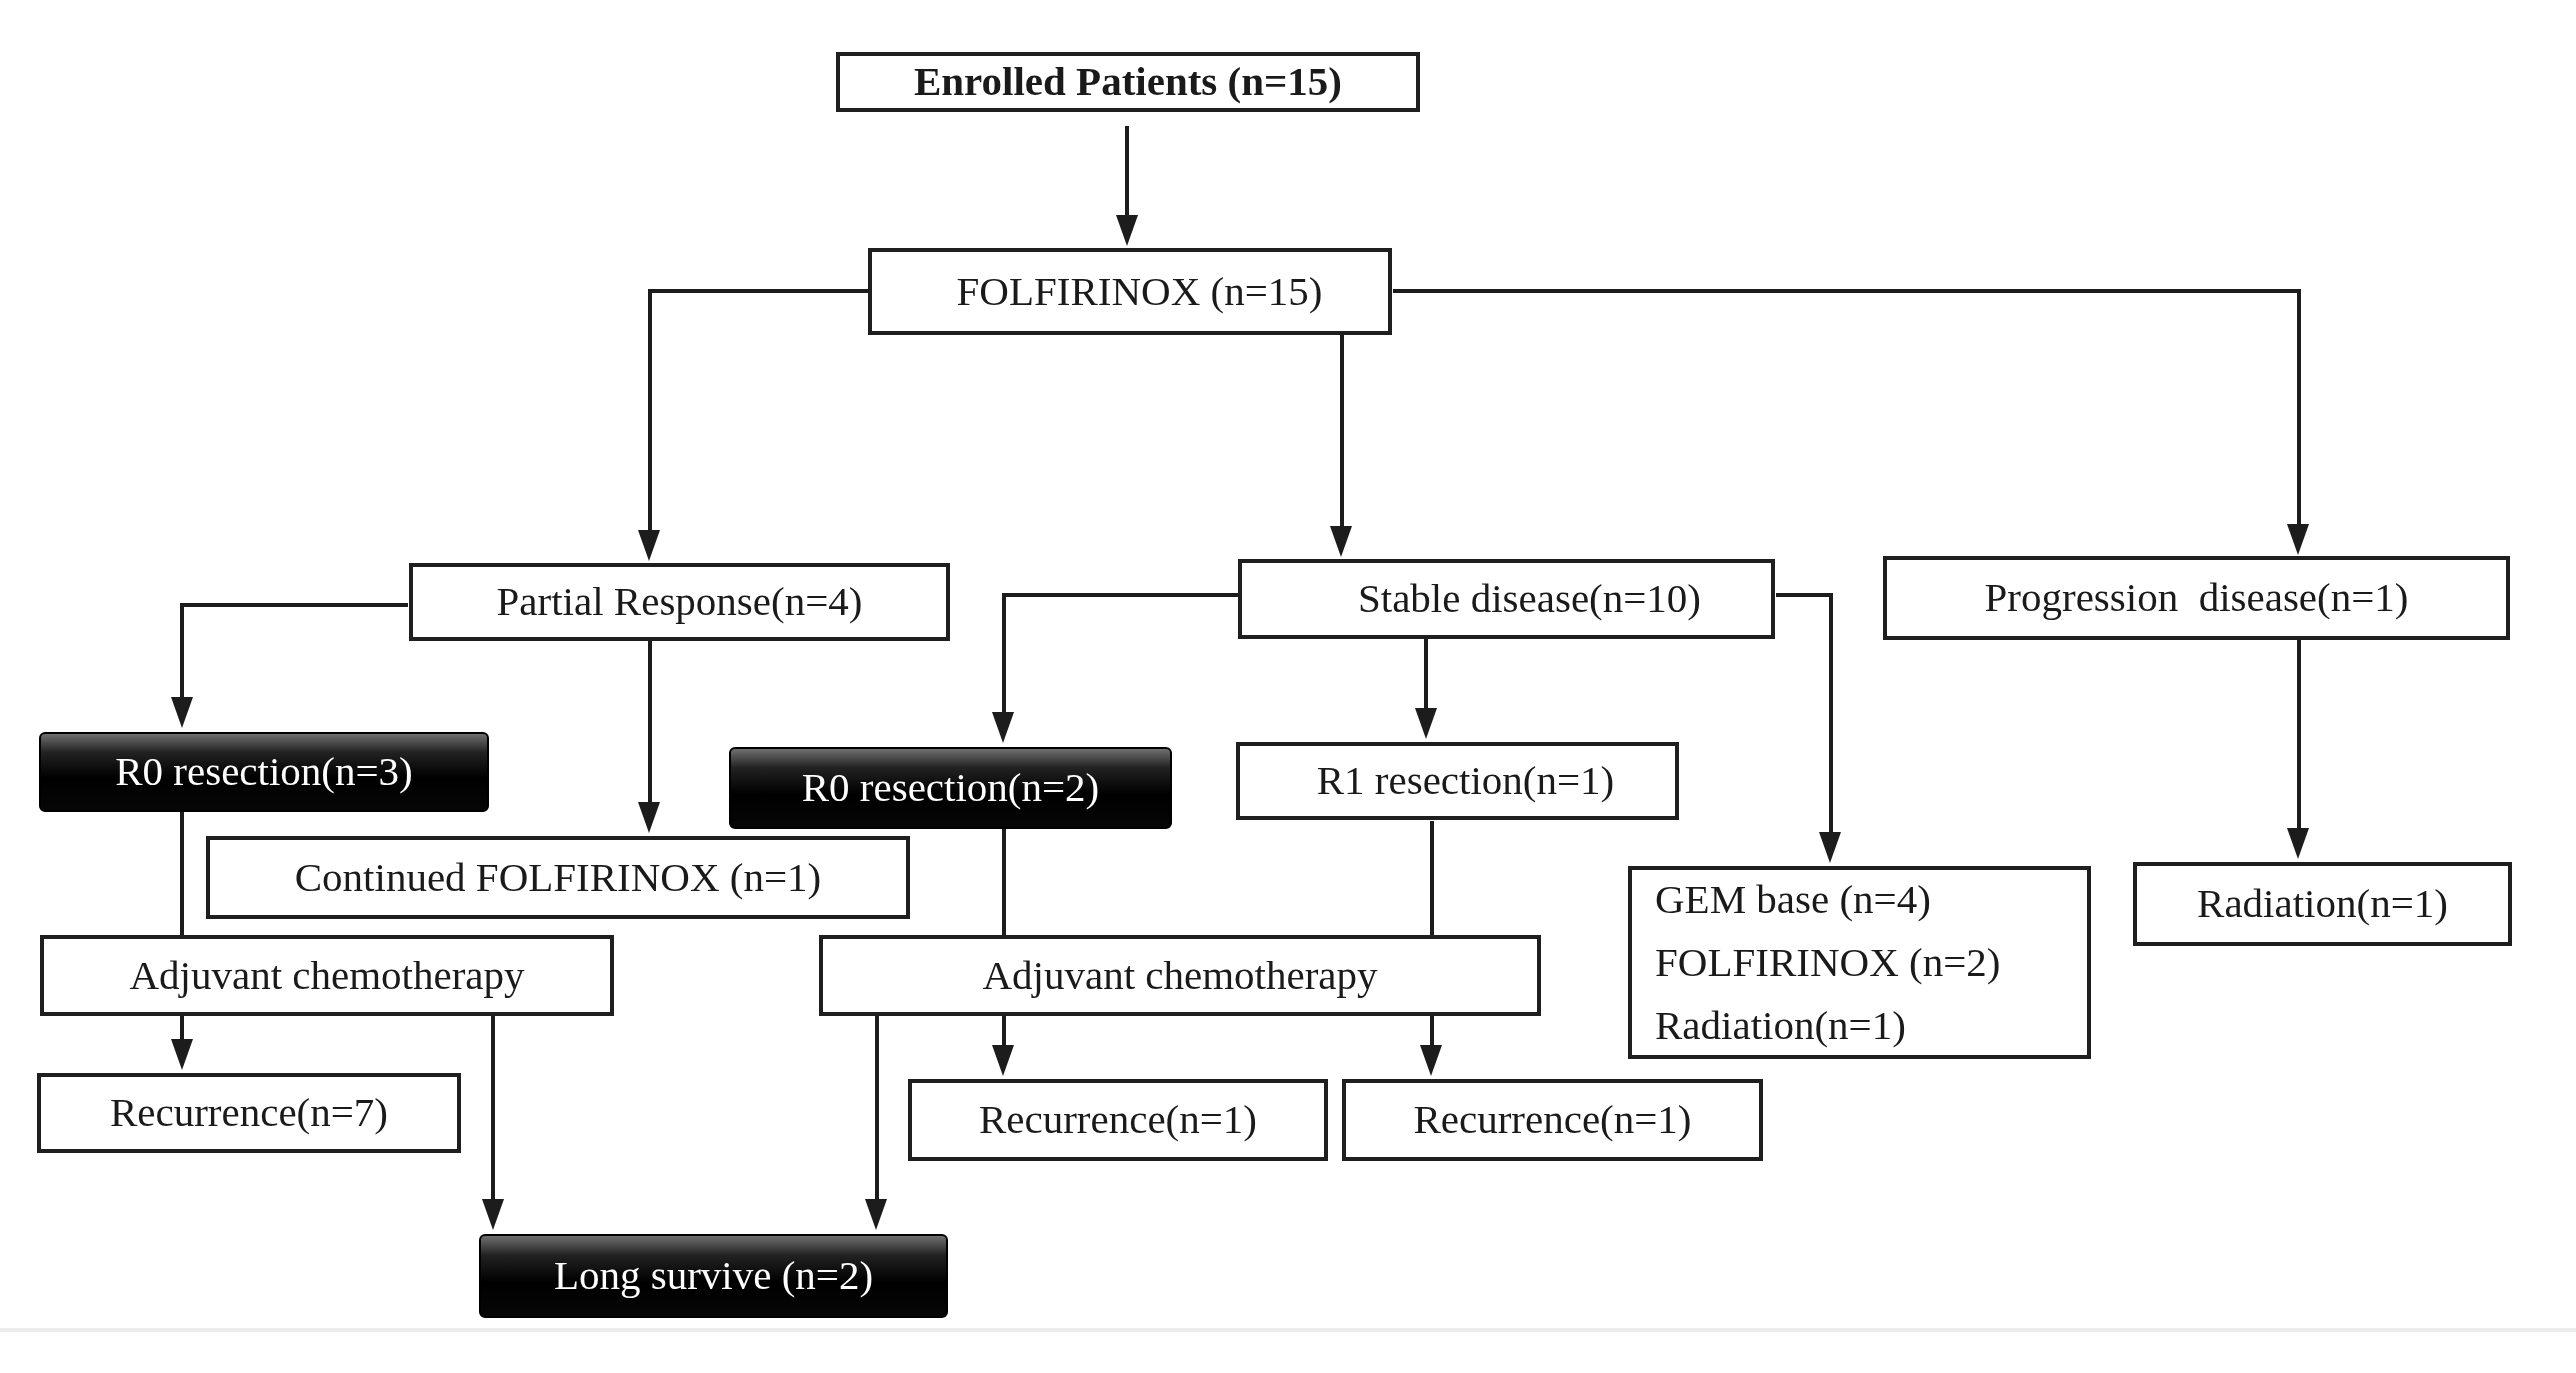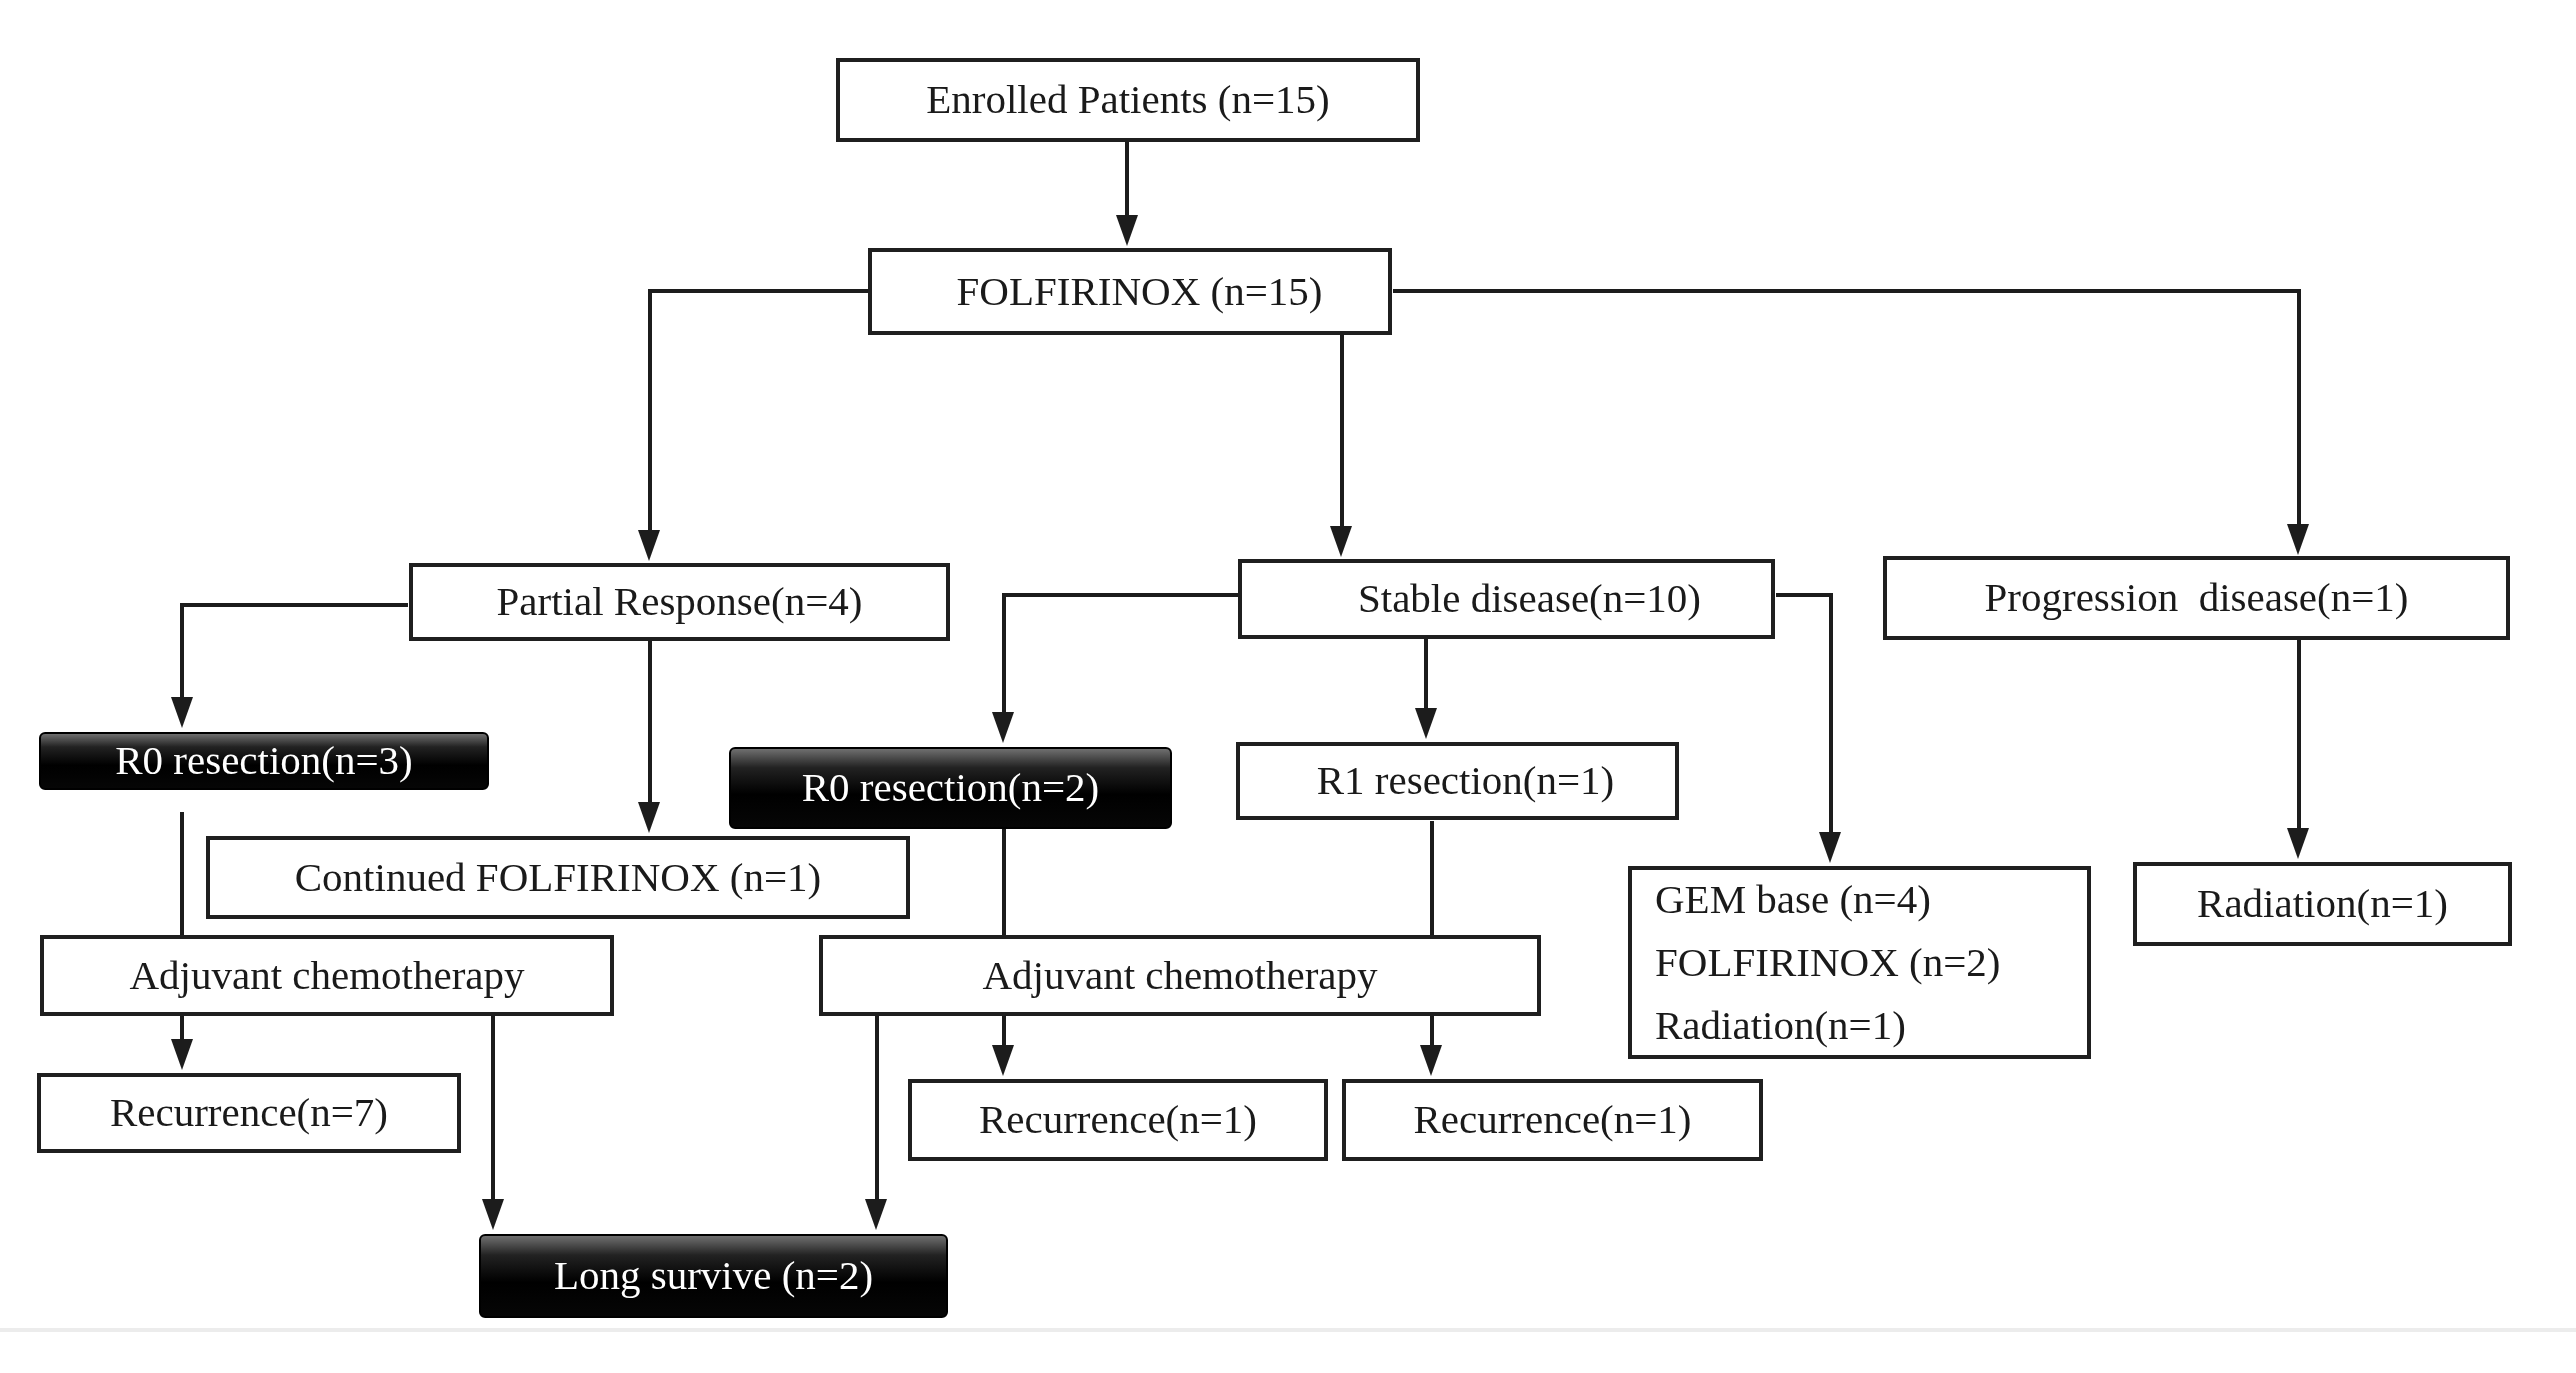--- a/index.html
+++ b/index.html
@@ -87,26 +87,26 @@
     <div class="vline" style="left: 491px; top: 1016px; height: 185px; background: rgb(28, 28, 28);"></div>
     <div class="arrowhead" style="left: 482px; top: 1199px; border-top-color: rgb(28, 28, 28);"></div>
     <div class="vline" style="left: 1002px; top: 828px; height: 110px; background: rgb(28, 28, 28);"></div>
     <div class="vline" style="left: 1430px; top: 821px; height: 117px; background: rgb(28, 28, 28);"></div>
     <div class="vline" style="left: 1002px; top: 1016px; height: 31px; background: rgb(28, 28, 28);"></div>
     <div class="arrowhead" style="left: 992px; top: 1045px; border-top-color: rgb(28, 28, 28);"></div>
     <div class="vline" style="left: 1430px; top: 1016px; height: 31px; background: rgb(28, 28, 28);"></div>
     <div class="arrowhead" style="left: 1420px; top: 1045px; border-top-color: rgb(28, 28, 28);"></div>
     <div class="vline" style="left: 875px; top: 1016px; height: 185px; background: rgb(28, 28, 28);"></div>
     <div class="arrowhead" style="left: 865px; top: 1199px; border-top-color: rgb(28, 28, 28);"></div>
-    <div class="node white" style="left: 836px; top: 58px; width: 584px; height: 84px;">Enrolled Patients (n=15)</div>
+    <div class="node white" style="left: 836px; top: 52px; width: 584px; height: 60px; font-weight: bold;">Enrolled Patients (n=15)</div>
     <div class="node white" style="left: 868px; top: 248px; width: 524px; height: 87px; padding-left: 19px;">FOLFIRINOX (n=15)</div>
     <div class="node white" style="left: 409px; top: 563px; width: 541px; height: 78px;">Partial Response(n=4)</div>
     <div class="node white" style="left: 1238px; top: 559px; width: 537px; height: 80px; padding-left: 46px;">Stable disease(n=10)</div>
     <div class="node white" style="left: 1883px; top: 556px; width: 627px; height: 84px; text-align: right;">Progression  disease(n=1)</div>
-    <div class="node black" style="left: 39px; top: 732px; width: 450px; height: 58px;">R0 resection(n=3)</div>
+    <div class="node black" style="left: 39px; top: 732px; width: 450px; height: 80px;">R0 resection(n=3)</div>
     <div class="node white" style="left: 206px; top: 836px; width: 704px; height: 83px;">Continued FOLFIRINOX (n=1)</div>
     <div class="node black" style="left: 729px; top: 747px; width: 443px; height: 82px;">R0 resection(n=2)</div>
     <div class="node white" style="left: 1236px; top: 742px; width: 443px; height: 78px; padding-left: 16px;">R1 resection(n=1)</div>
     <div class="node white left" style="left: 1628px; top: 866px; width: 463px; height: 193px;"><div class="multi-line">GEM base (n=4)</div><div class="multi-line">FOLFIRINOX (n=2)</div><div class="multi-line">Radiation(n=1)</div></div>
     <div class="node white" style="left: 2133px; top: 862px; width: 379px; height: 84px;">Radiation(n=1)</div>
     <div class="node white" style="left: 40px; top: 935px; width: 574px; height: 81px;">Adjuvant chemotherapy</div>
     <div class="node white" style="left: 819px; top: 935px; width: 722px; height: 81px;">Adjuvant chemotherapy</div>
     <div class="node white" style="left: 37px; top: 1073px; width: 424px; height: 80px;">Recurrence(n=7)</div>
     <div class="node white" style="left: 908px; top: 1079px; width: 420px; height: 82px;">Recurrence(n=1)</div>
     <div class="node white" style="left: 1342px; top: 1079px; width: 421px; height: 82px;">Recurrence(n=1)</div>

